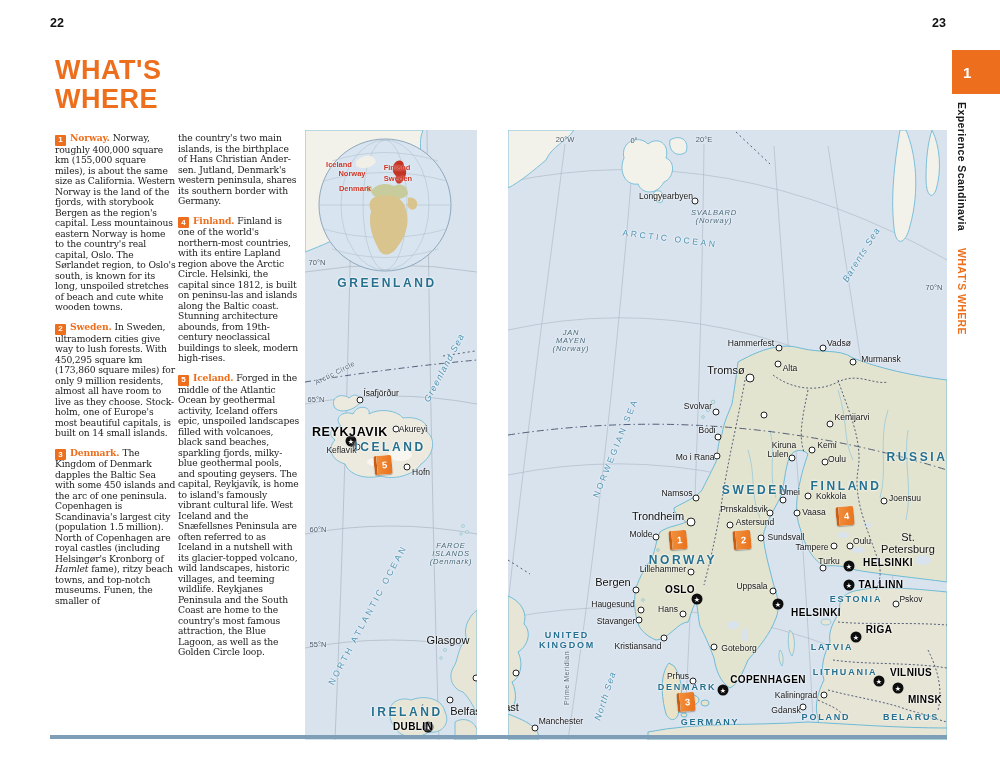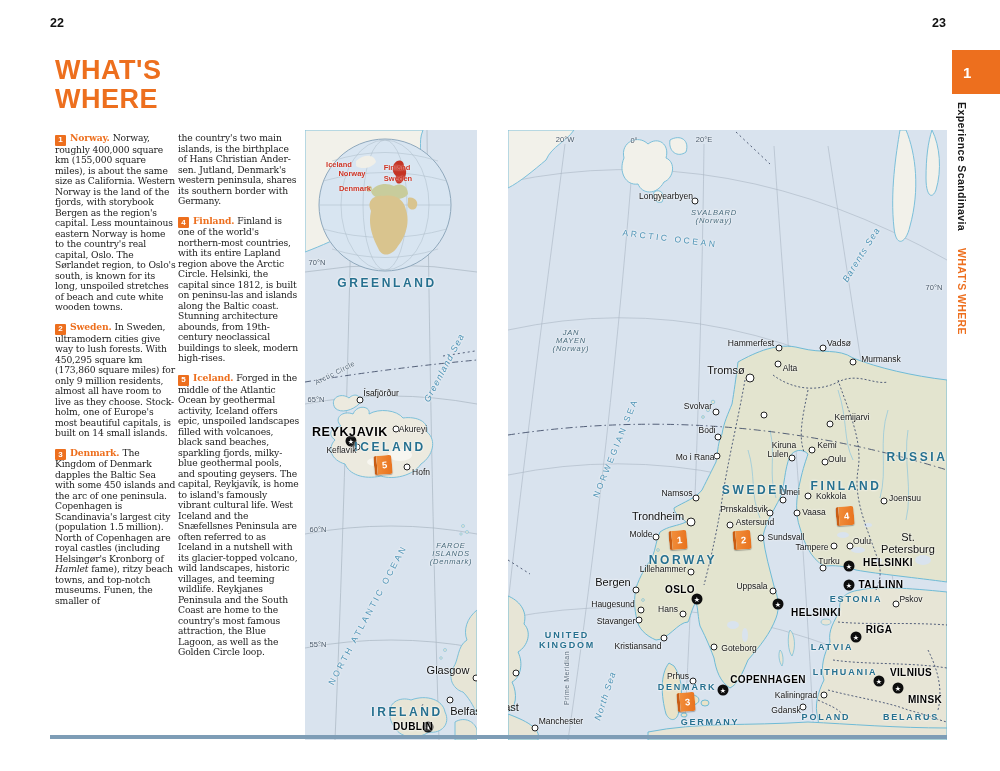--- a/index.html
+++ b/index.html
@@ -141,21 +141,21 @@
     <div class="ml k-city" style="left: 76px; top: 264px;">Ísafjörður</div>
     <span class="mk" style="width: 7px; height: 7px; left: 91px; top: 299px;"></span>
     <div class="ml k-city" style="left: 108px; top: 300px;">Akureyi</div>
     <span class="mk" style="width: 7px; height: 7px; left: 52px; top: 317px;"></span>
     <div class="ml k-city" style="left: 32px; top: 321px; padding-left: 9px;">Keflavík</div>
     <span class="mk" style="width: 7px; height: 7px; left: 102px; top: 337px;"></span>
     <div class="ml k-city" style="left: 116px; top: 343px;">Hofn</div>
     <span class="mk-star" style="left: 46px; top: 311px;">★</span>
     <div class="ml k-capitalLg" style="left: 45px; top: 303px;">REYKJAVIK</div>
     <span class="mk" style="width: 7px; height: 7px; left: 171px; top: 548px;"></span>
-    <div class="ml k-cityLg" style="left: 143px; top: 541px;">Glasgow</div>
+    <div class="ml k-cityLg" style="left: 143px; top: 511px;">Glasgow</div>
     <span class="mk" style="width: 7px; height: 7px; left: 145px; top: 570px;"></span>
     <div class="ml k-cityLg" style="left: 162px; top: 582px;">Belfast</div>
     <span class="mk-star" style="left: 123px; top: 597px;">★</span>
     <div class="ml k-capital" style="left: 108px; top: 597px;">DUBLIN</div>
     <div class="flag" style="left: 78px; top: 335px;">5</div>
   </div>
 
 <div class="abs map-panel" id="panel-main">
   <svg width="439" height="610" viewBox="0 0 439 610">
 

